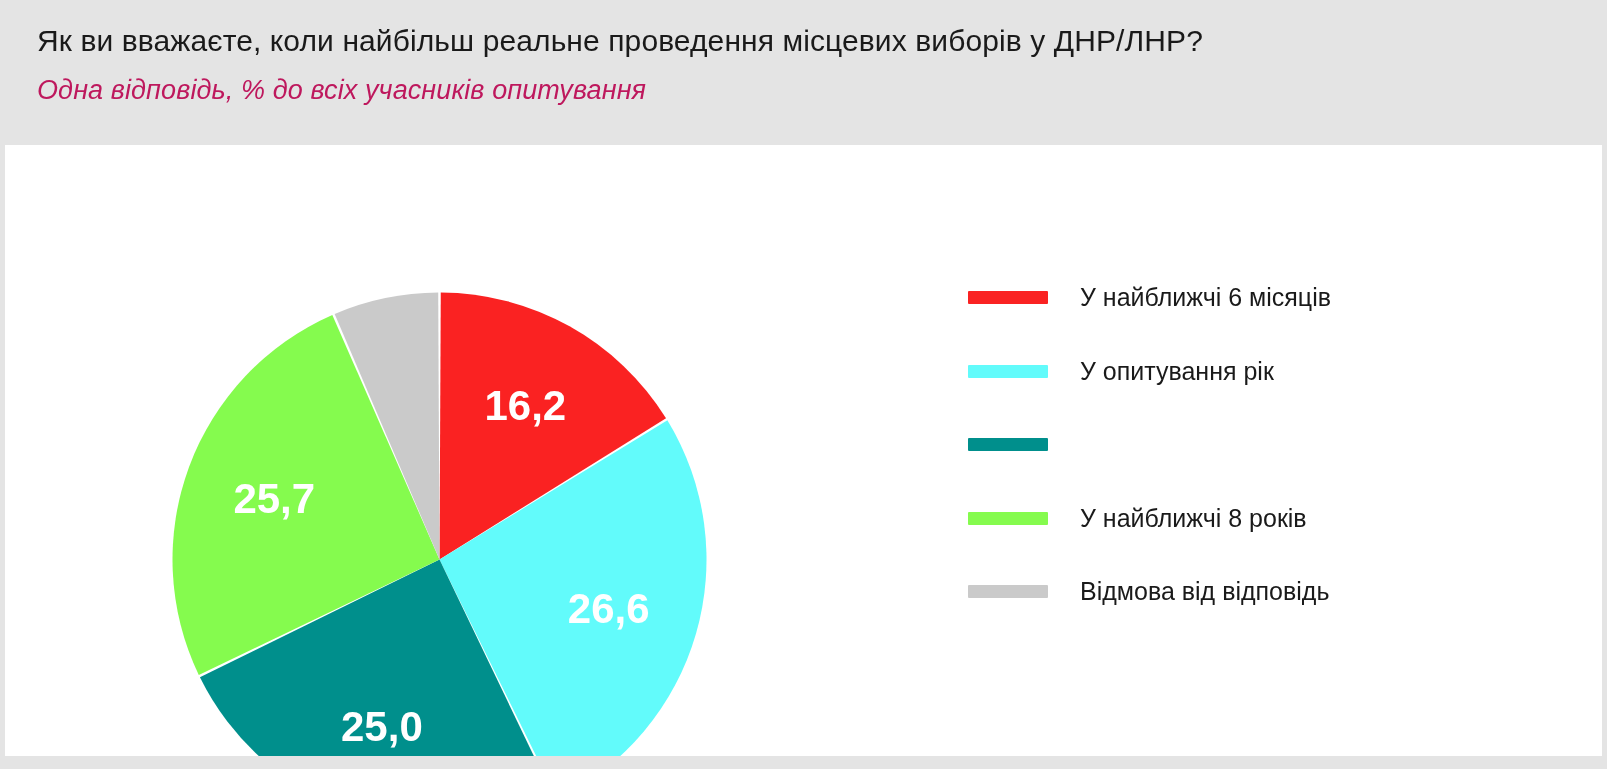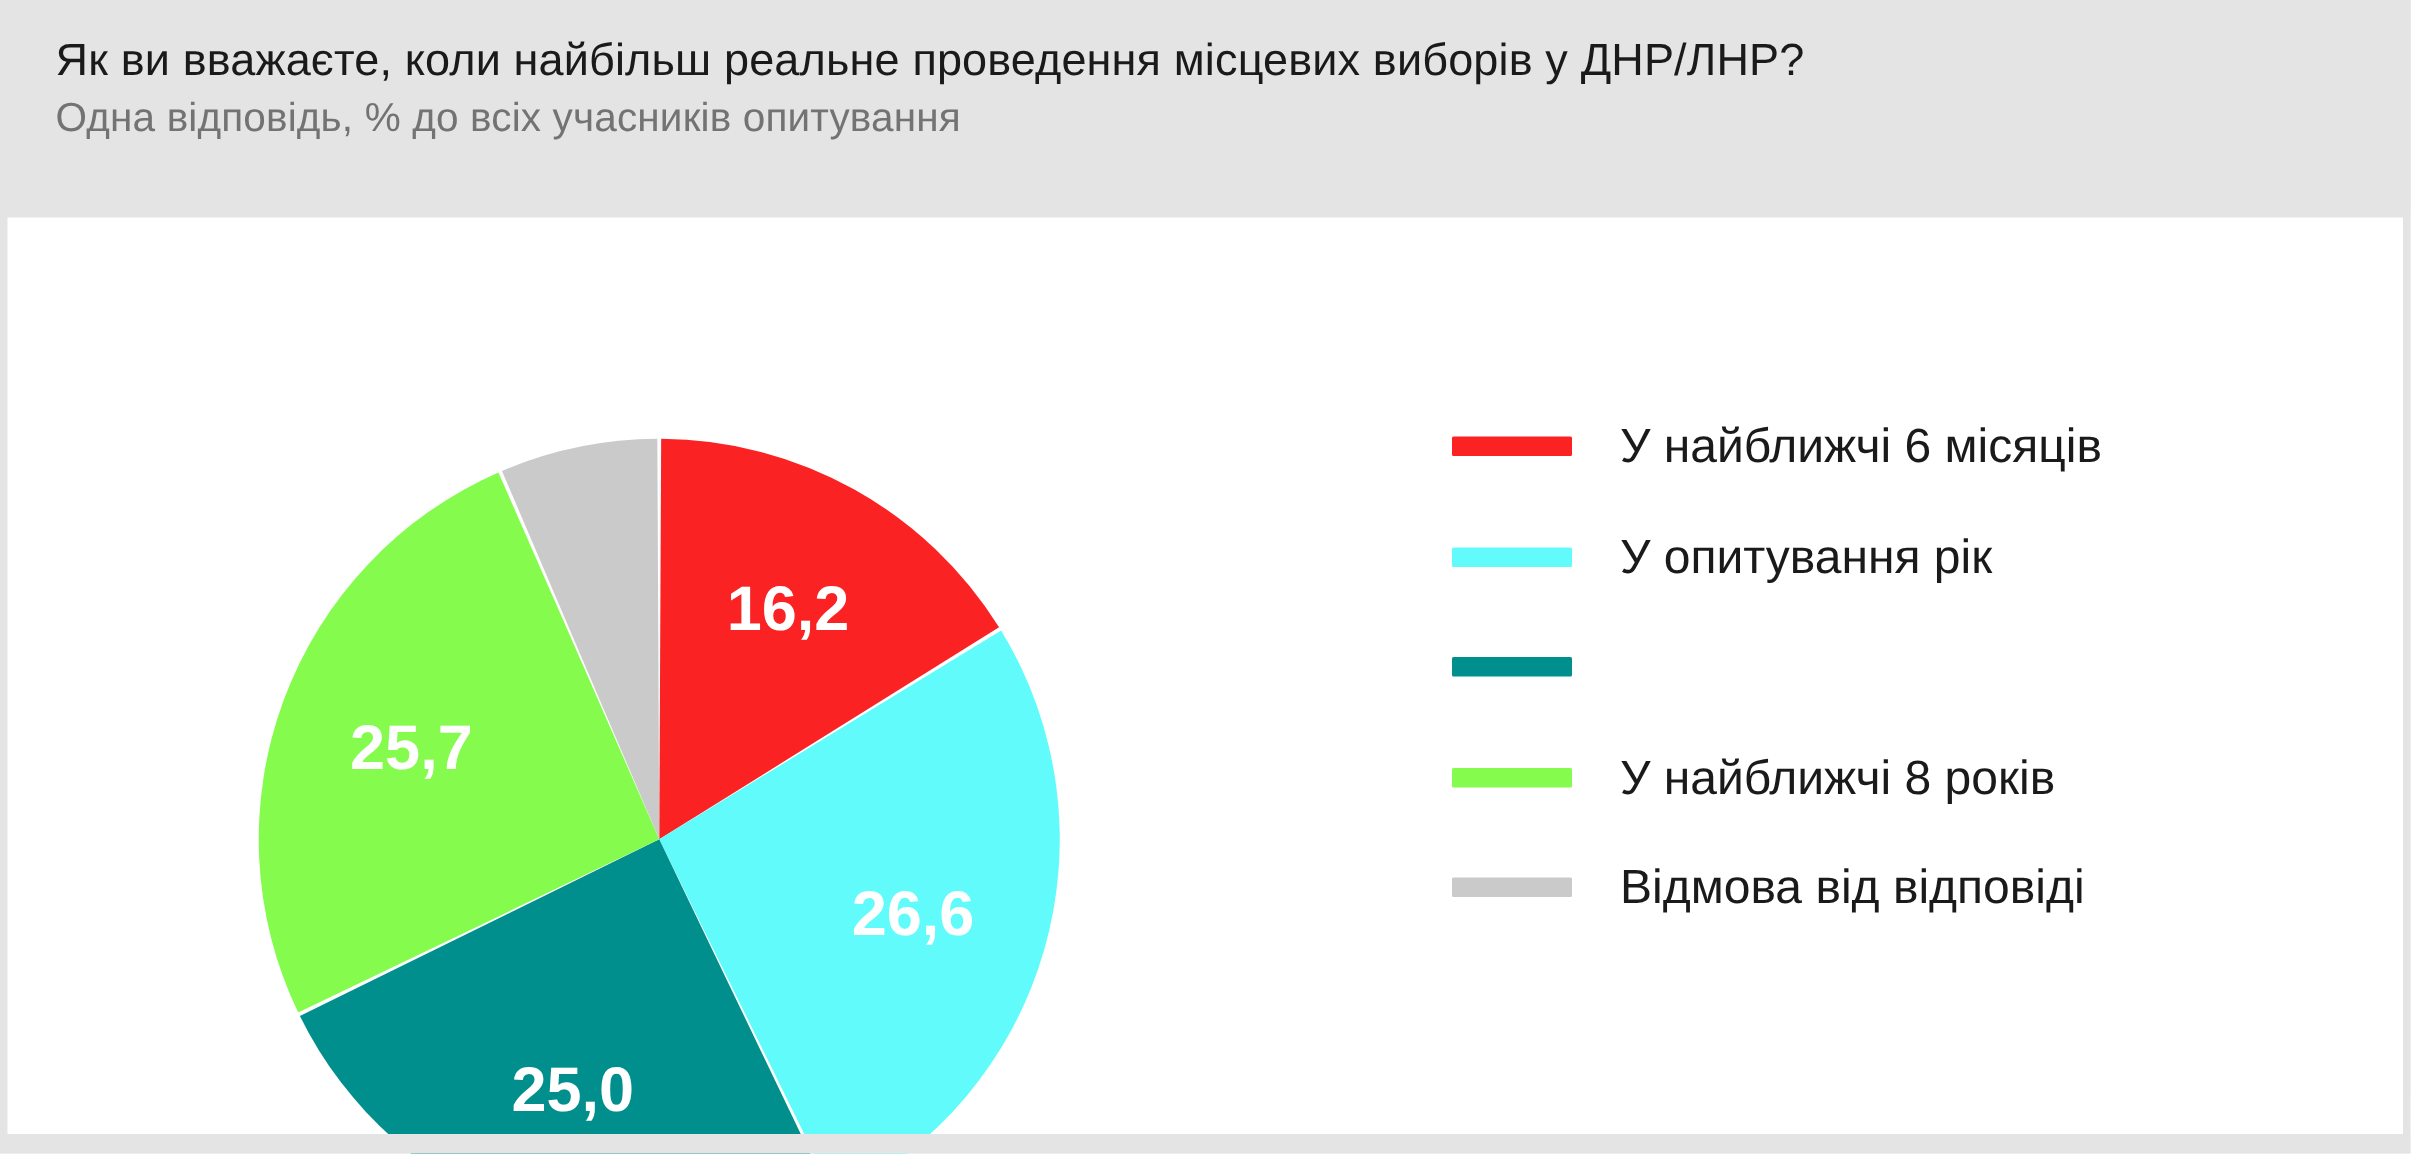--- a/index.html
+++ b/index.html
@@ -36,26 +36,27 @@
     top: 21px;
     font-size: 30px;
     line-height: 40px;
     color: #1a1a1a;
     letter-spacing: 0.1px;
     white-space: nowrap;
   }
   .title-line-2 {
     position: absolute;
     left: 37px;
-    top: 60px;
+    top: 72px;
     font-size: 27px;
     line-height: 36px;
-    color: #737373;
+    color: #be185d;
     letter-spacing: 0.1px;
     white-space: nowrap;
+    font-style: italic;
   }
 
   
   .panel {
     position: absolute;
     left: 5px;
     top: 145px;
     width: 1597px;
     height: 611px;
     background: #ffffff;
@@ -99,21 +100,21 @@
     left: 0;
     top: 26px;
     width: 80px;
     height: 13px;
     border-radius: 1px;
   }
   .legend-label {
     position: absolute;
     left: 112px;
     top: 14px;
-    font-size: 32px;
+    font-size: 25px;
     line-height: 36px;
     color: #1a1a1a;
     white-space: nowrap;
     text-align: right;
   }
 
   
   .panel-shadow {
     position: absolute;
     left: 0;
@@ -164,21 +165,21 @@
       </div>
       <div class="legend-row">
         <span class="legend-swatch" style="background: rgb(0, 143, 140);"></span>
       </div>
       <div class="legend-row">
         <span class="legend-swatch" style="background: rgb(133, 251, 78);"></span>
         <span class="legend-label">У найближчі 8 років</span>
       </div>
       <div class="legend-row">
         <span class="legend-swatch" style="background: rgb(202, 202, 202);"></span>
-        <span class="legend-label">Відмова від відповіді</span>
+        <span class="legend-label">Відмова від відповідь</span>
       </div>
     </div>
 
   </div>
 
   <div class="panel-shadow"></div>
 
 </div>
 
 </body></html>

